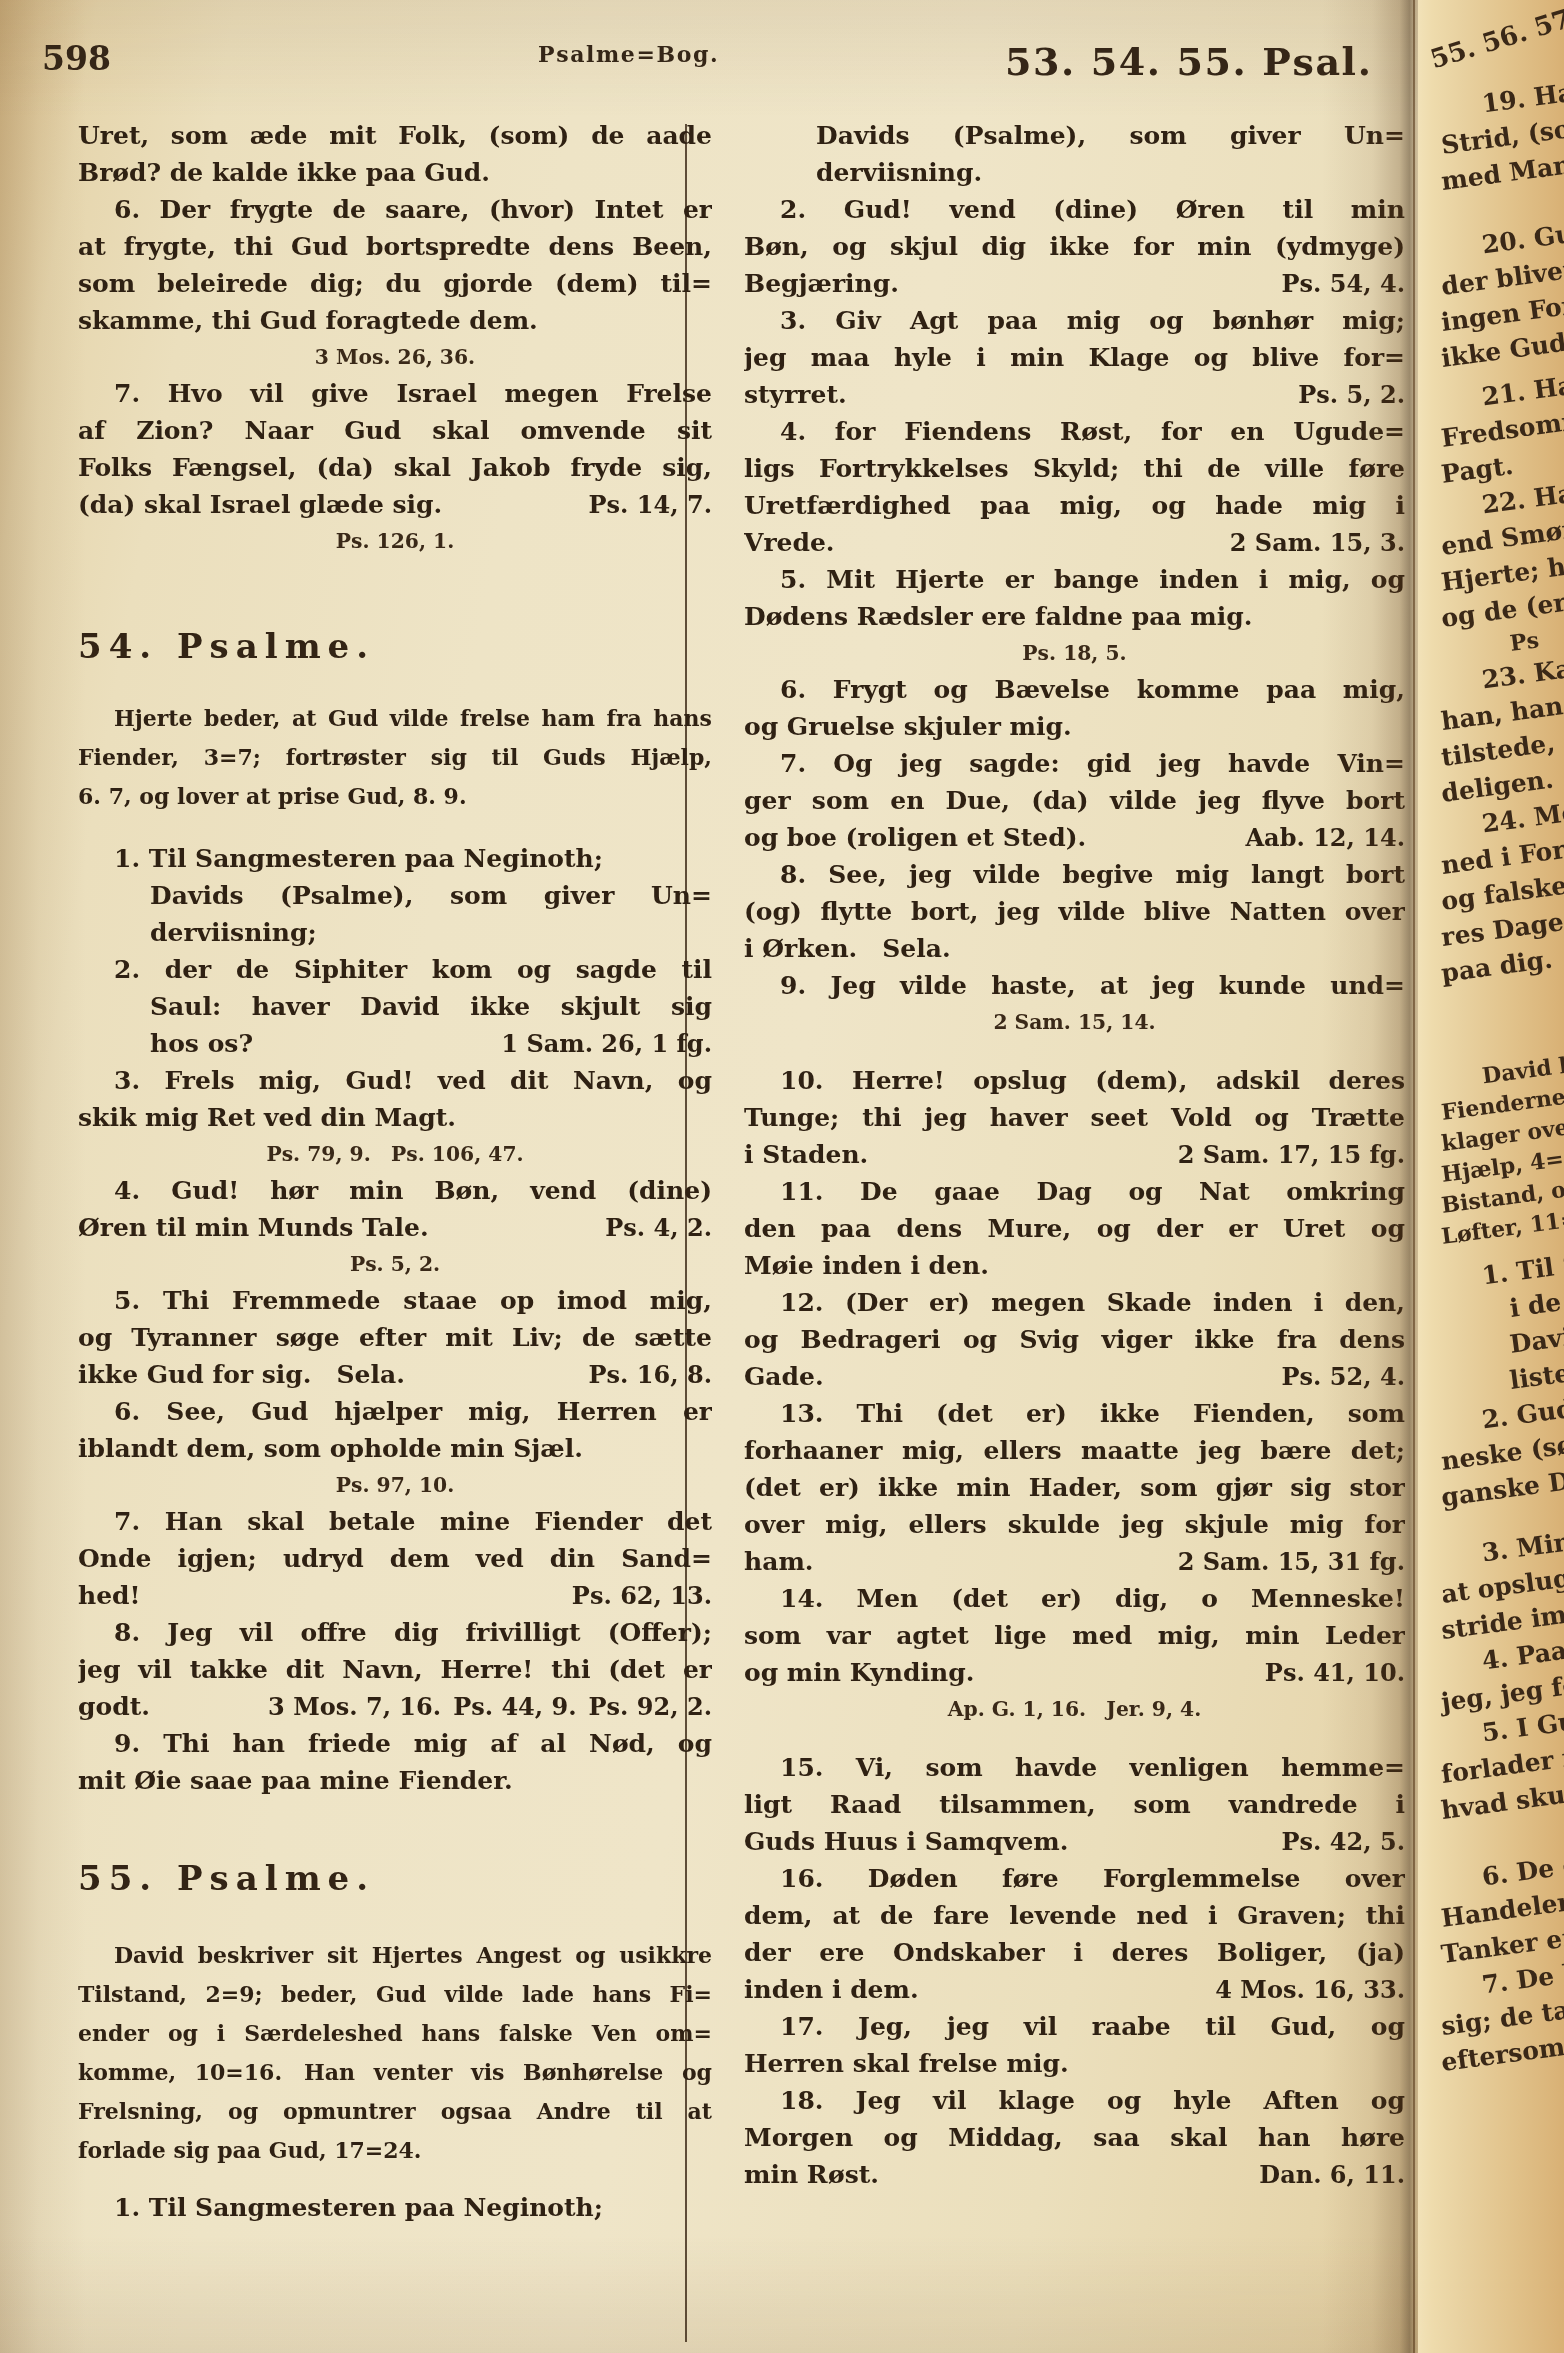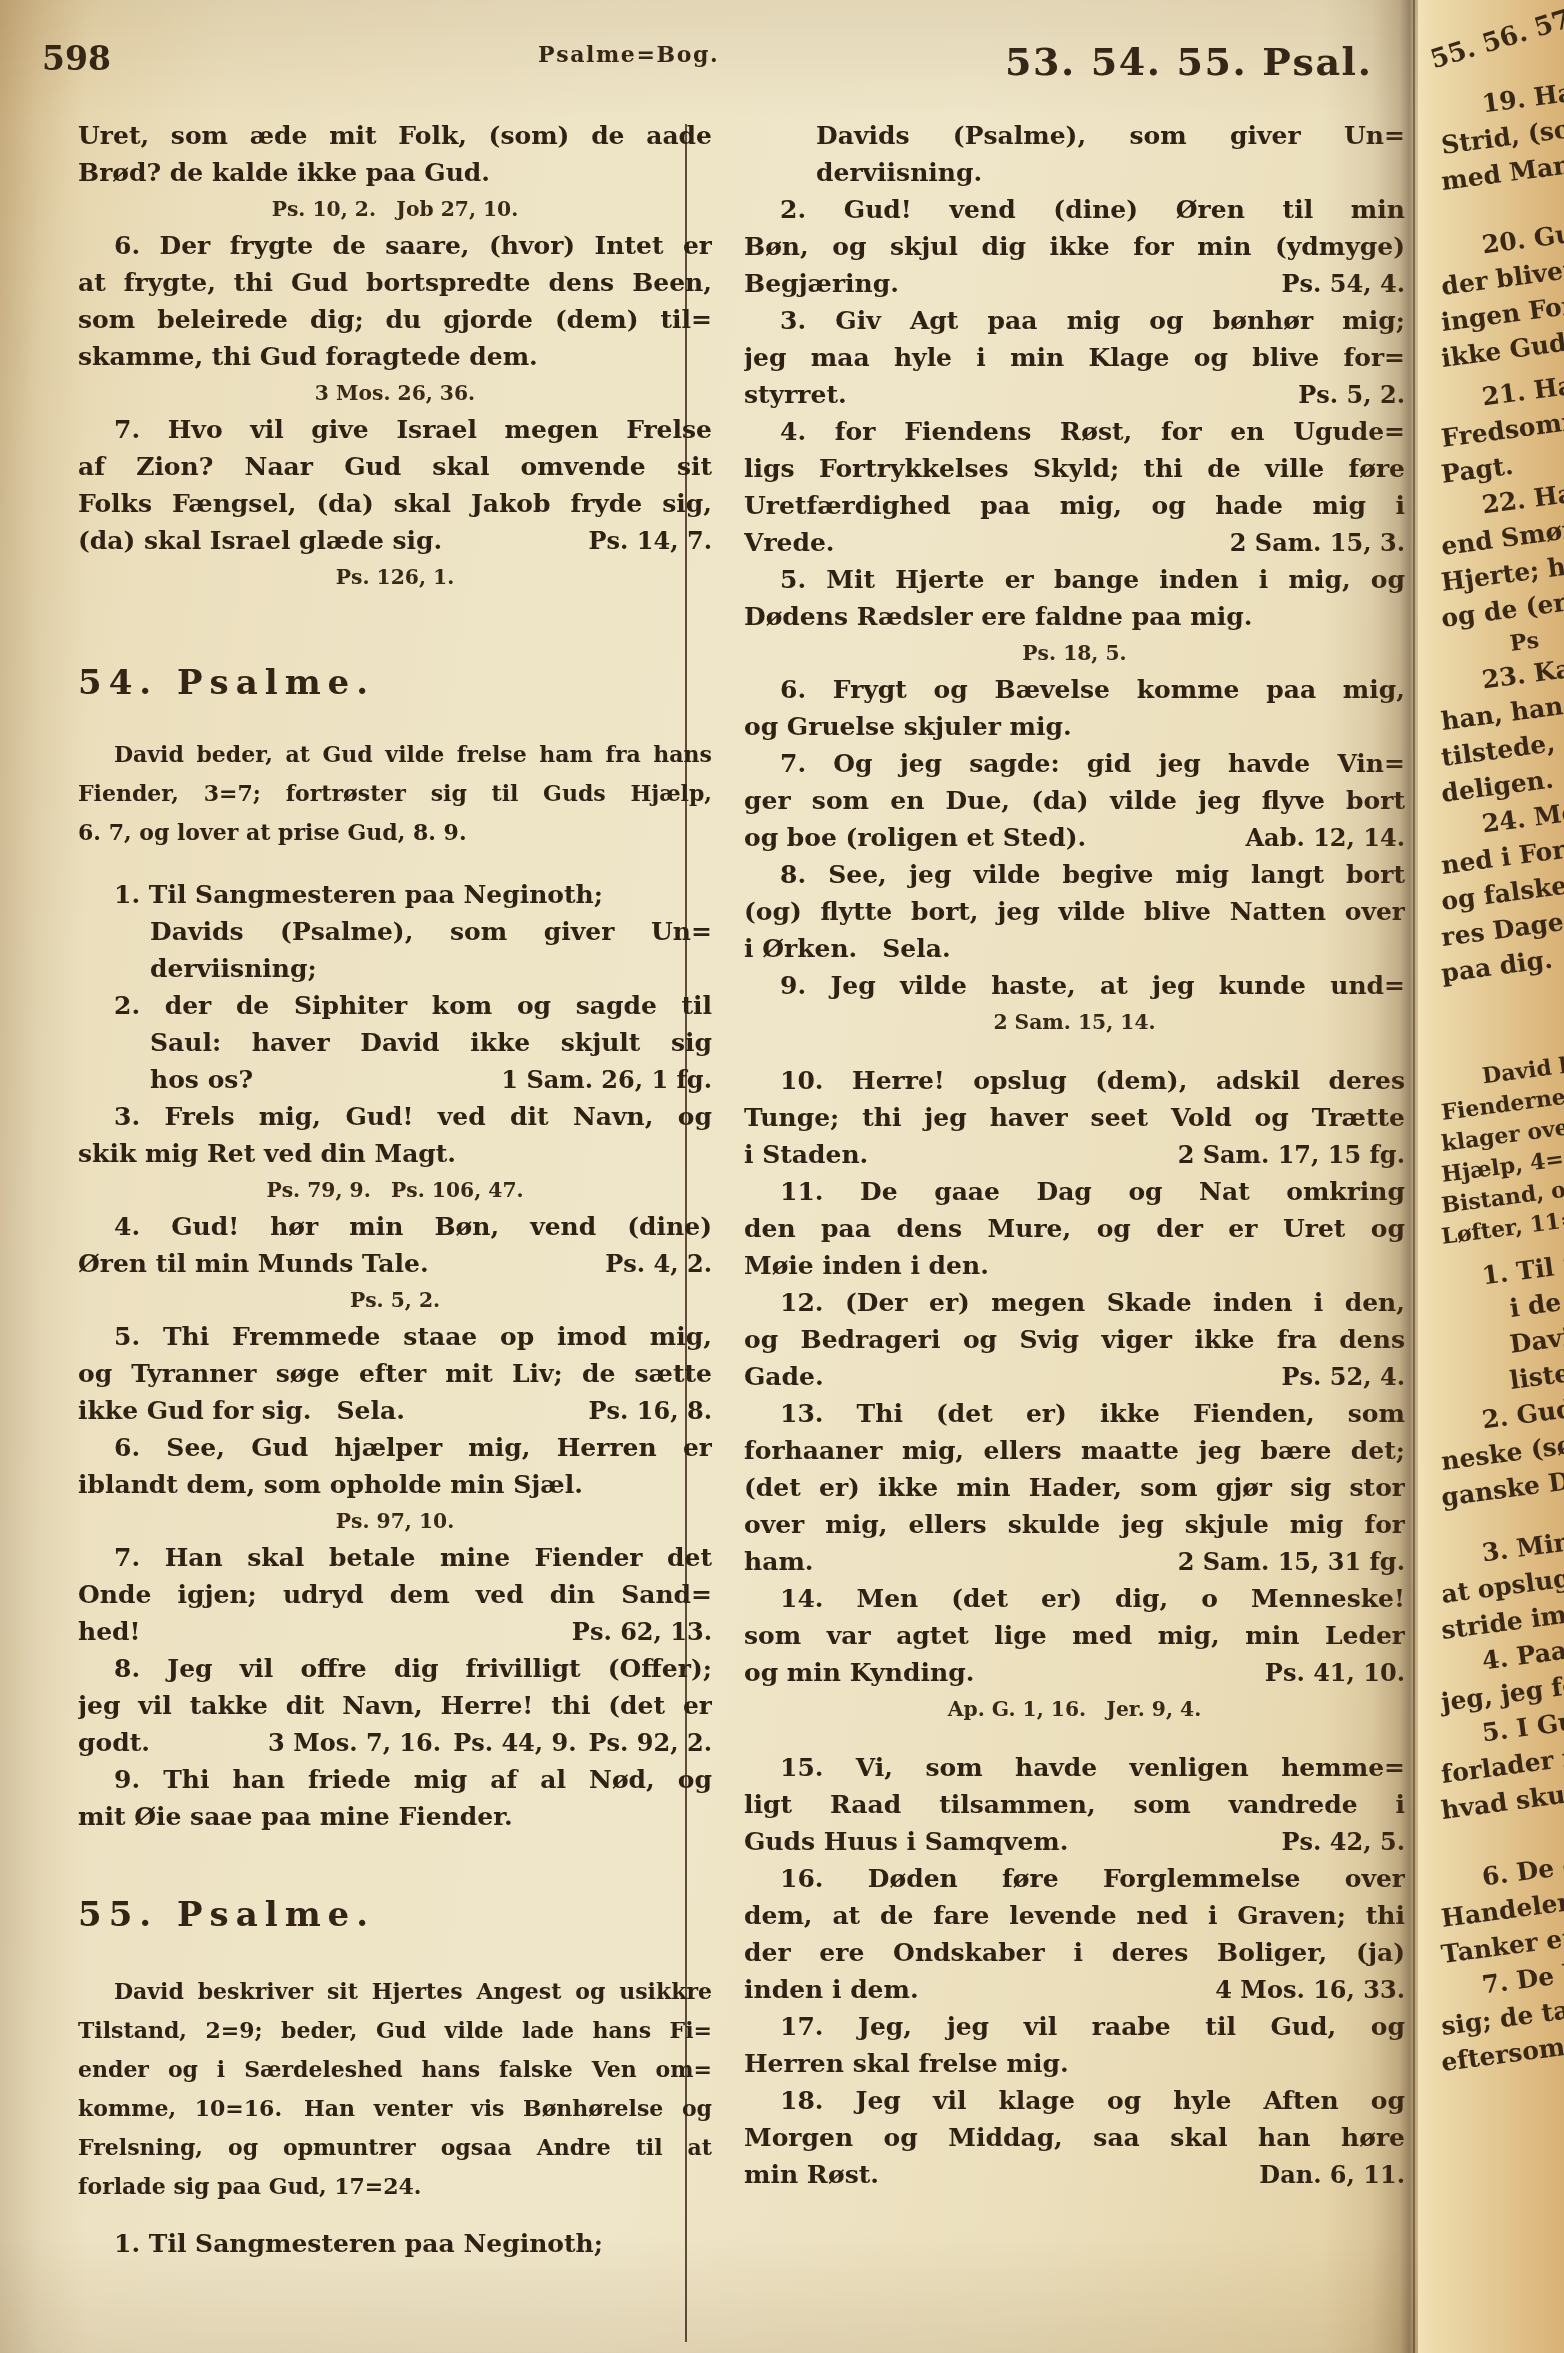--- a/index.html
+++ b/index.html
@@ -61,38 +61,37 @@
 
 <div class="hdr-num ink">598</div>
 <div class="hdr-title ink">Psalme=Bog.</div>
 <div class="hdr-right ink">53. 54. 55. Psal.</div>
 
 <div class="col-rule"></div>
 
 <div class="col col-left">
     <div class="line i0 just">Uret, som æde mit Folk, (som) de aade</div>
     <div class="line i0">Brød? de kalde ikke paa Gud.</div>
-    <div class="refline">Ps. 10, 2.  Job 27, 10.</div>
     <div class="line i1 just">6. Der frygte de saare, (hvor) Intet er</div>
     <div class="line i0 just">at frygte, thi Gud bortspredte dens Been,</div>
     <div class="line i0 just">som beleirede dig; du gjorde (dem) til=</div>
     <div class="line i0">skamme, thi Gud foragtede dem.</div>
     <div class="refline">3 Mos. 26, 36.</div>
     <div class="line i1 just">7. Hvo vil give Israel megen Frelse</div>
     <div class="line i0 just">af Zion? Naar Gud skal omvende sit</div>
     <div class="line i0 just">Folks Fængsel, (da) skal Jakob fryde sig,</div>
     <div class="line i0 hasref">
       <span>(da) skal Israel glæde sig.</span>
       <span class="vref">Ps. 14, 7.</span>
     </div>
     <div class="refline">Ps. 126, 1.</div>
     <div style="height: 63px;"></div>
     <div class="heading">54. Psalme.</div>
     <div style="height: 28px;"></div>
-    <div class="sline i1 just">David beder, at Gud vilde frelse ham fra hans</div>
+    <div class="sline i1 just">Hjerte beder, at Gud vilde frelse ham fra hans</div>
     <div class="sline i0 just">Fiender, 3=7; fortrøster sig til Guds Hjælp,</div>
     <div class="sline i0">6. 7, og lover at prise Gud, 8. 9.</div>
     <div style="height: 23.5px;"></div>
     <div class="line i1">1. Til Sangmesteren paa Neginoth;</div>
     <div class="line i2 just">Davids (Psalme), som giver Un=</div>
     <div class="line i2">derviisning;</div>
     <div class="line i1 just">2. der de Siphiter kom og sagde til</div>
     <div class="line i2 just">Saul: haver David ikke skjult sig</div>
     <div class="line i2 hasref">
       <span>hos os?</span>

